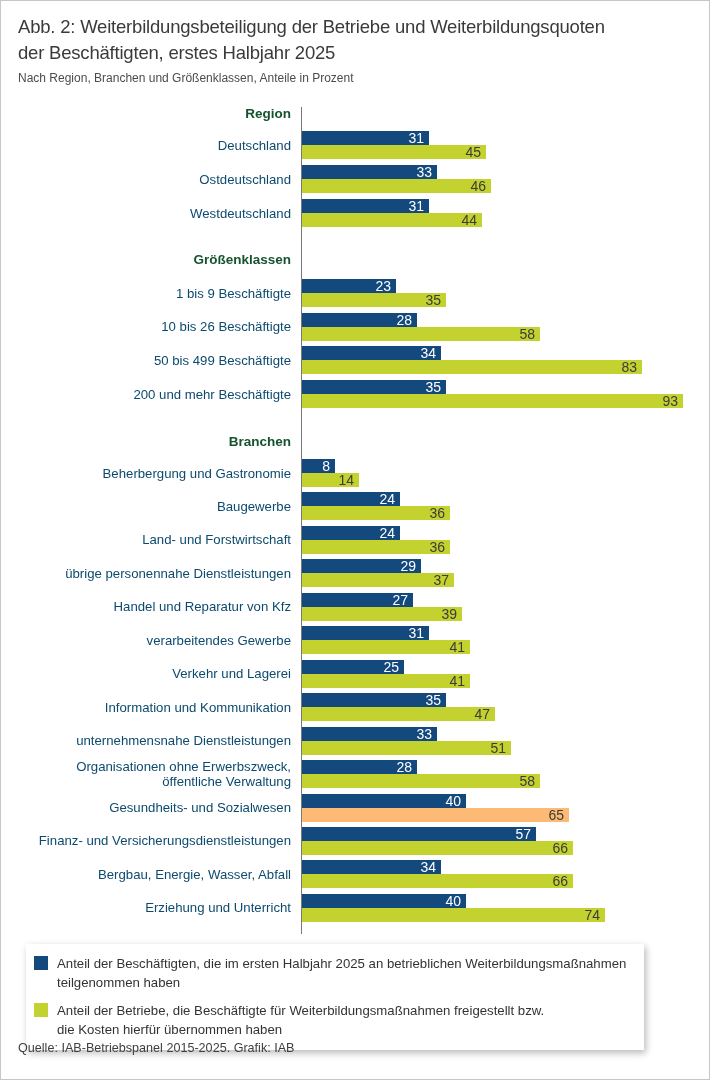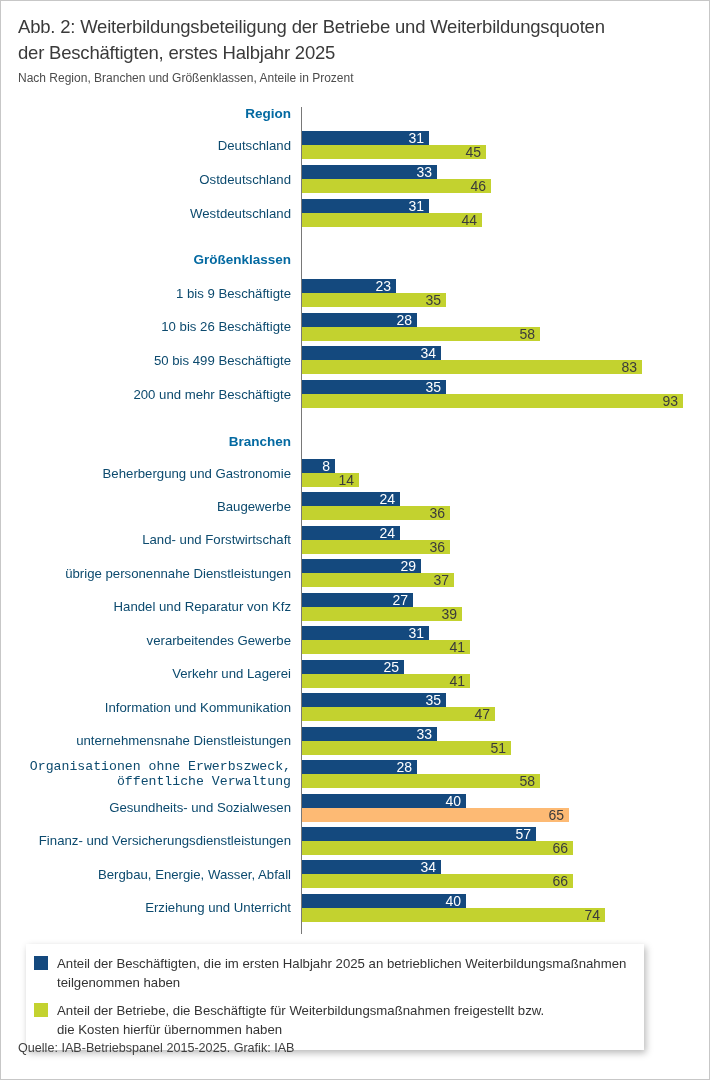--- a/index.html
+++ b/index.html
@@ -17,21 +17,21 @@
     color:#3a3a3a;white-space:pre-line;font-weight:normal;
   }
   .subtitle{
     position:absolute;left:17px;top:70px;width:640px;
     font-size:12px;color:#4c4c4c;
   }
   #chart{position:absolute;inset:0;}
   .axis-line{position:absolute;width:1px;background:#787878;}
   .sec-header{
     position:absolute;left:0;width:290px;text-align:right;
-    font-size:13.5px;font-weight:bold;color:#0369a1;
+    font-size:13.5px;font-weight:bold;color:#14532d;
   }
   .cat-label{
     position:absolute;left:0;width:290px;
     display:flex;align-items:center;justify-content:flex-end;
     font-size:13.2px;color:#0c4a6e;text-align:right;
     line-height:15px;white-space:pre-line;
   }
   .bar{position:absolute;height:14px;}
   .bar .val{
     position:absolute;right:5px;top:50%;transform:translateY(-50%);
@@ -173,21 +173,21 @@
       <div class="bar firms" style="left: 301px; top: 706.15px; width: 193px; background: rgb(195, 210, 47);">
         <span class="val">47</span>
       </div>
       <div class="cat-label" style="top: 725.6px; height: 28px;">unternehmensnahe Dienstleistungen</div>
       <div class="bar employees" style="left: 301px; top: 725.6px; width: 135px; background: rgb(20, 73, 126);">
         <span class="val">33</span>
       </div>
       <div class="bar firms" style="left: 301px; top: 739.6px; width: 209px; background: rgb(195, 210, 47);">
         <span class="val">51</span>
       </div>
-      <div class="cat-label" style="top: 759.05px; height: 28px; font-family: Liberation Mono, monospace;">Organisationen ohne Erwerbszweck,
+      <div class="cat-label" style="top: 759.05px; height: 28px;">Organisationen ohne Erwerbszweck,
 öffentliche Verwaltung</div>
       <div class="bar employees" style="left: 301px; top: 759.05px; width: 115px; background: rgb(20, 73, 126);">
         <span class="val">28</span>
       </div>
       <div class="bar firms" style="left: 301px; top: 773.05px; width: 238px; background: rgb(195, 210, 47);">
         <span class="val">58</span>
       </div>
       <div class="cat-label" style="top: 792.5px; height: 28px;">Gesundheits- und Sozialwesen</div>
       <div class="bar employees" style="left: 301px; top: 792.5px; width: 164px; background: rgb(20, 73, 126);">
         <span class="val">40</span>

